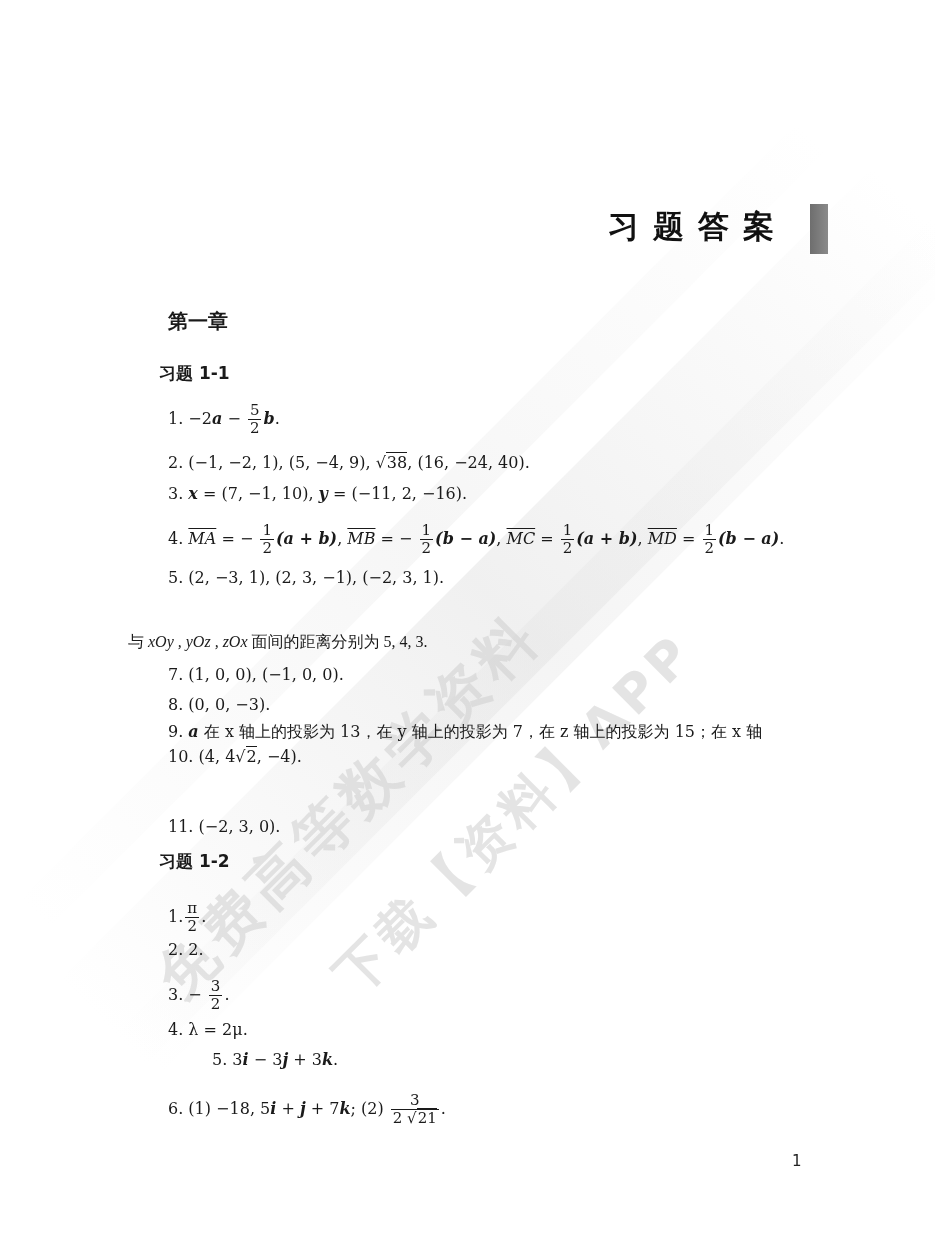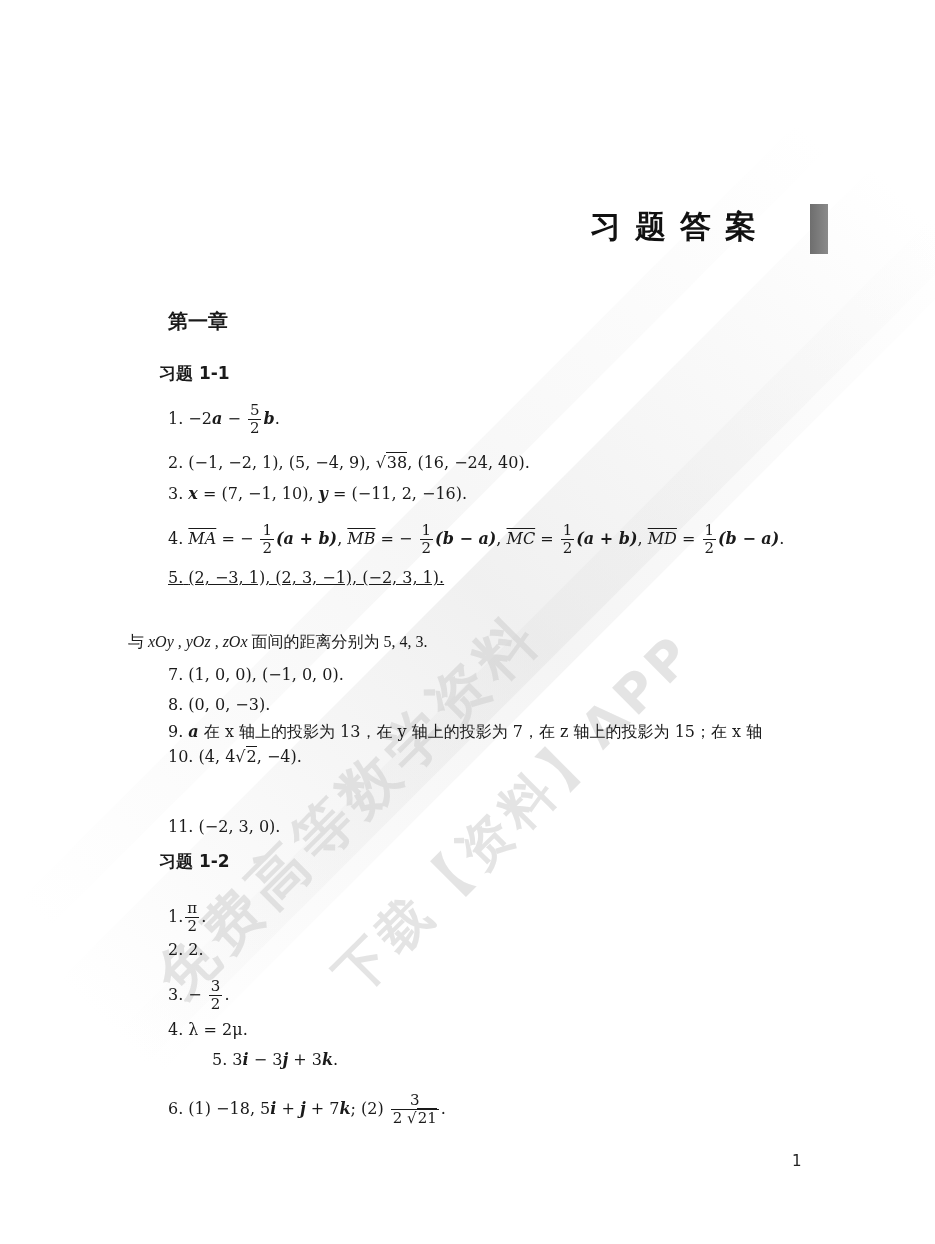--- a/index.html
+++ b/index.html
@@ -7,21 +7,21 @@
          font-family: "DejaVu Serif", "Liberation Serif", serif; color: #1a1a1a; }
   .page { position: absolute; left: 0; top: 0; width: 935px; height: 1244px; background: #fff; }
 
   
   .streak { position: absolute; background: linear-gradient(90deg, rgba(225,225,225,0) 0%, rgba(228,228,228,0.55) 50%, rgba(225,225,225,0) 100%);
             transform-origin: left top; transform: rotate(-45deg); pointer-events: none; }
   .wm-text { position: absolute; transform-origin: left top; transform: rotate(-45deg);
              font-family: "DejaVu Sans", sans-serif; font-weight: bold; font-size: 58px;
              color: rgba(205,205,205,0.55); white-space: nowrap; letter-spacing: 6px; pointer-events:none; }
 
-  .title { position: absolute; left: 590px; top: 206px; font-family: "DejaVu Sans", sans-serif;
+  .title { position: absolute; left: 608px; top: 206px; font-family: "DejaVu Sans", sans-serif;
            font-size: 31px; font-weight: bold; letter-spacing: 14px; color: #111; }
   .title-bar { position: absolute; left: 810px; top: 204px; width: 18px; height: 50px;
                background: linear-gradient(90deg, #6e6e6e, #8a8a8a); }
 
   .chapter { position: absolute; left: 168px; top: 308px; font-family: Liberation Mono, monospace;
              font-weight: bold; font-size: 20px; }
   .section { position: absolute; left: 159px; font-family: "DejaVu Sans", sans-serif;
              font-weight: bold; font-size: 17px; }
 
   .line { position: absolute; font-size: 16px; white-space: nowrap; line-height: 20px; }
@@ -69,21 +69,21 @@
   <div class="line hang" style="top:484px;">
     <span>3.</span>
     <b class="v">x</b><span> = (7, −1, 10), </span><b class="v">y</b><span> = (−11, 2, −16).</span>
   </div>
 
   <div class="line hang" style="top:522px;">
     <span>4.</span>
     <span class="vec">MA</span><span> = − </span><span class="frac"><span class="num">1</span><span class="den">2</span></span><b class="v">(a + b)</b><span>, </span><span class="vec">MB</span><span> = − </span><span class="frac"><span class="num">1</span><span class="den">2</span></span><b class="v">(b − a)</b><span>, </span><span class="vec">MC</span><span> = </span><span class="frac"><span class="num">1</span><span class="den">2</span></span><b class="v">(a + b)</b><span>, </span><span class="vec">MD</span><span> = </span><span class="frac"><span class="num">1</span><span class="den">2</span></span><b class="v">(b − a)</b><span>.</span>
   </div>
 
-  <div class="line hang" style="top:568px;text-decoration:underline;">
+  <div class="line hang" style="top:568px;">
     <span>5.</span>
     <span>(2, −3, 1), (2, 3, −1), (−2, 3, 1).</span>
   </div>
 
   <div class="line full" style="top:632px;">
     <span>与 </span><i>xOy , yOz , zOx</i><span> 面间的距离分别为 5, 4, 3.</span>
   </div>
 
   <div class="line hang" style="top:665px;">
     <span>7.</span>

